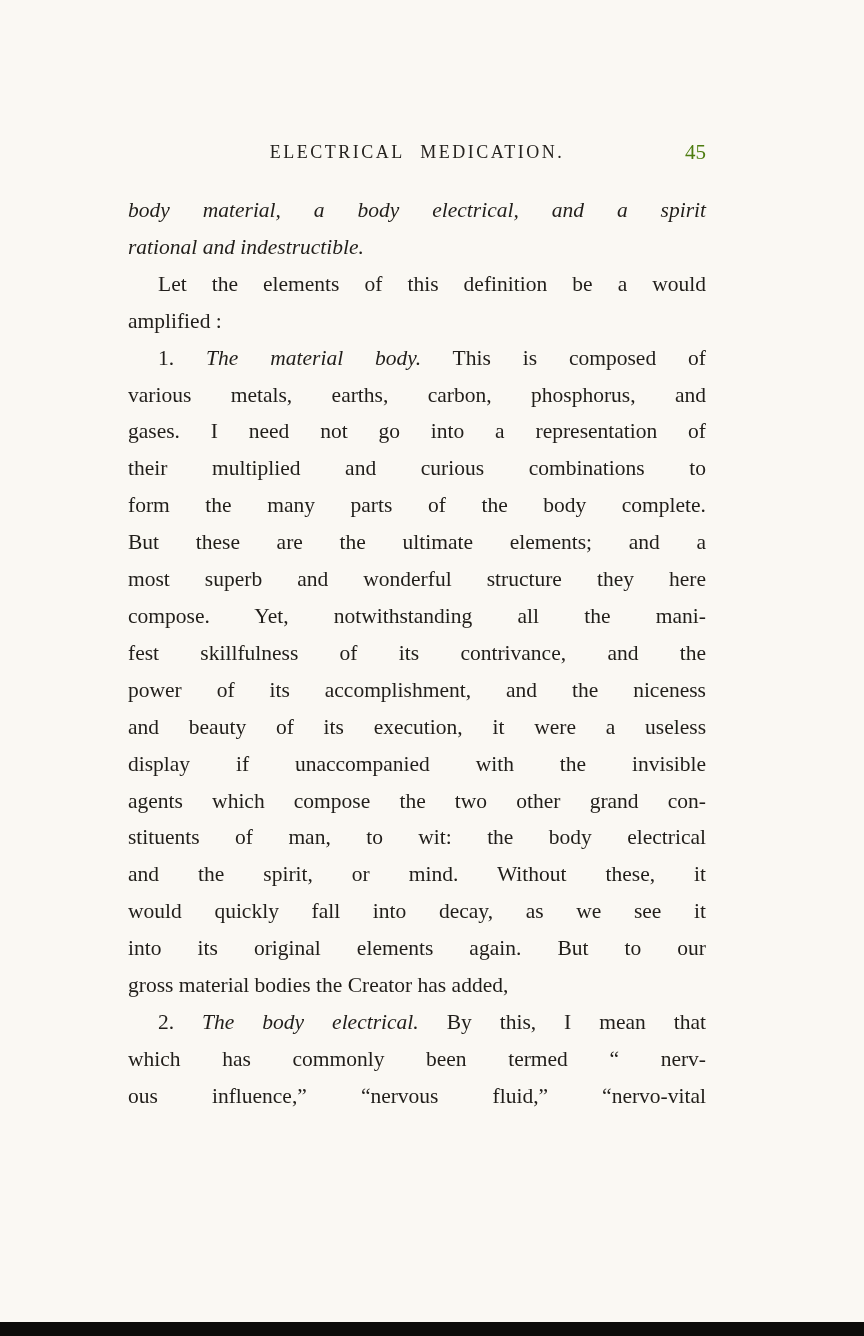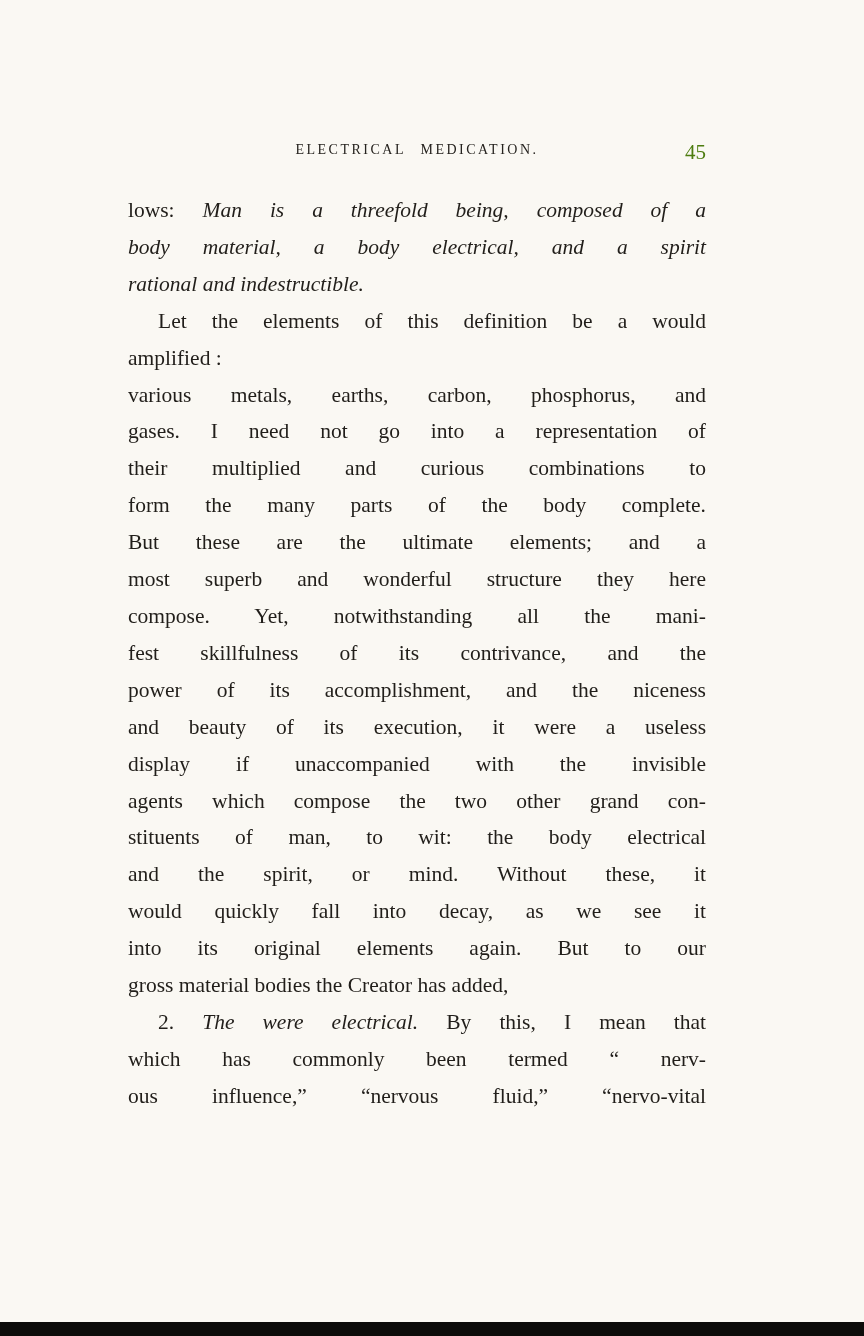--- a/index.html
+++ b/index.html
@@ -23,21 +23,21 @@
     top: 142px;
     left: 128px;
     width: 578px;
     height: 28px;
   }
   .running-header {
     position: absolute;
     left: 0;
     right: 0;
     text-align: center;
-    font-size: 14px;
+    font-size: 18px;
     letter-spacing: 2.5px;
     word-spacing: 9px;
     color: #26231f;
   }
   .page-number {
     position: absolute;
     right: 0;
     top: -2px;
     font-size: 21px;
     color: #4d7c0f;
@@ -78,41 +78,41 @@
 </head>
 <body>
 
 <div class="sheet" style="background: rgb(250, 248, 243);">
   <div class="header-row">
     <div class="running-header">ELECTRICAL MEDICATION.</div>
     <div class="page-number">45</div>
   </div>
 
   <div class="page-body" style="color: rgb(33, 30, 26);">
-      <div class="line just"><span>lows: </span><span class="it">Man is a threefold being, composed of a</span></div>
       <div class="line just"><span class="it">body material, a body electrical, and a spirit</span></div>
       <div class="line"><span class="it">rational and indestructible.</span></div>
       <div class="line indent just"><span>Let the elements of this definition be a would</span></div>
       <div class="line"><span>amplified :</span></div>
+      <div class="line indent just"><span>1. </span><span class="it">The material body.</span><span> This is composed of</span></div>
       <div class="line just"><span>various metals, earths, carbon, phosphorus, and</span></div>
       <div class="line just"><span>gases. I need not go into a representation of</span></div>
       <div class="line just"><span>their multiplied and curious combinations to</span></div>
       <div class="line just"><span>form the many parts of the body complete.</span></div>
       <div class="line just"><span>But these are the ultimate elements; and a</span></div>
       <div class="line just"><span>most superb and wonderful structure they here</span></div>
       <div class="line just"><span>compose. Yet, notwithstanding all the mani-</span></div>
       <div class="line just"><span>fest skillfulness of its contrivance, and the</span></div>
       <div class="line just"><span>power of its accomplishment, and the niceness</span></div>
       <div class="line just"><span>and beauty of its execution, it were a useless</span></div>
       <div class="line just"><span>display if unaccompanied with the invisible</span></div>
       <div class="line just"><span>agents which compose the two other grand con-</span></div>
       <div class="line just"><span>stituents of man, to wit: the body electrical</span></div>
       <div class="line just"><span>and the spirit, or mind. Without these, it</span></div>
       <div class="line just"><span>would quickly fall into decay, as we see it</span></div>
       <div class="line just"><span>into its original elements again. But to our</span></div>
       <div class="line"><span>gross material bodies the Creator has added,</span></div>
-      <div class="line indent just"><span>2. </span><span class="it">The were electrical.</span><span> By this, I mean that</span></div>
+      <div class="line indent just"><span>2. </span><span class="it">The body electrical.</span><span> By this, I mean that</span></div>
       <div class="line just"><span>which has commonly been termed “ nerv-</span></div>
       <div class="line just"><span>ous influence,” “nervous fluid,” “nervo-vital</span></div>
     </div>
 
   <div class="scan-edge"></div>
 </div>
 
 </body></html>

